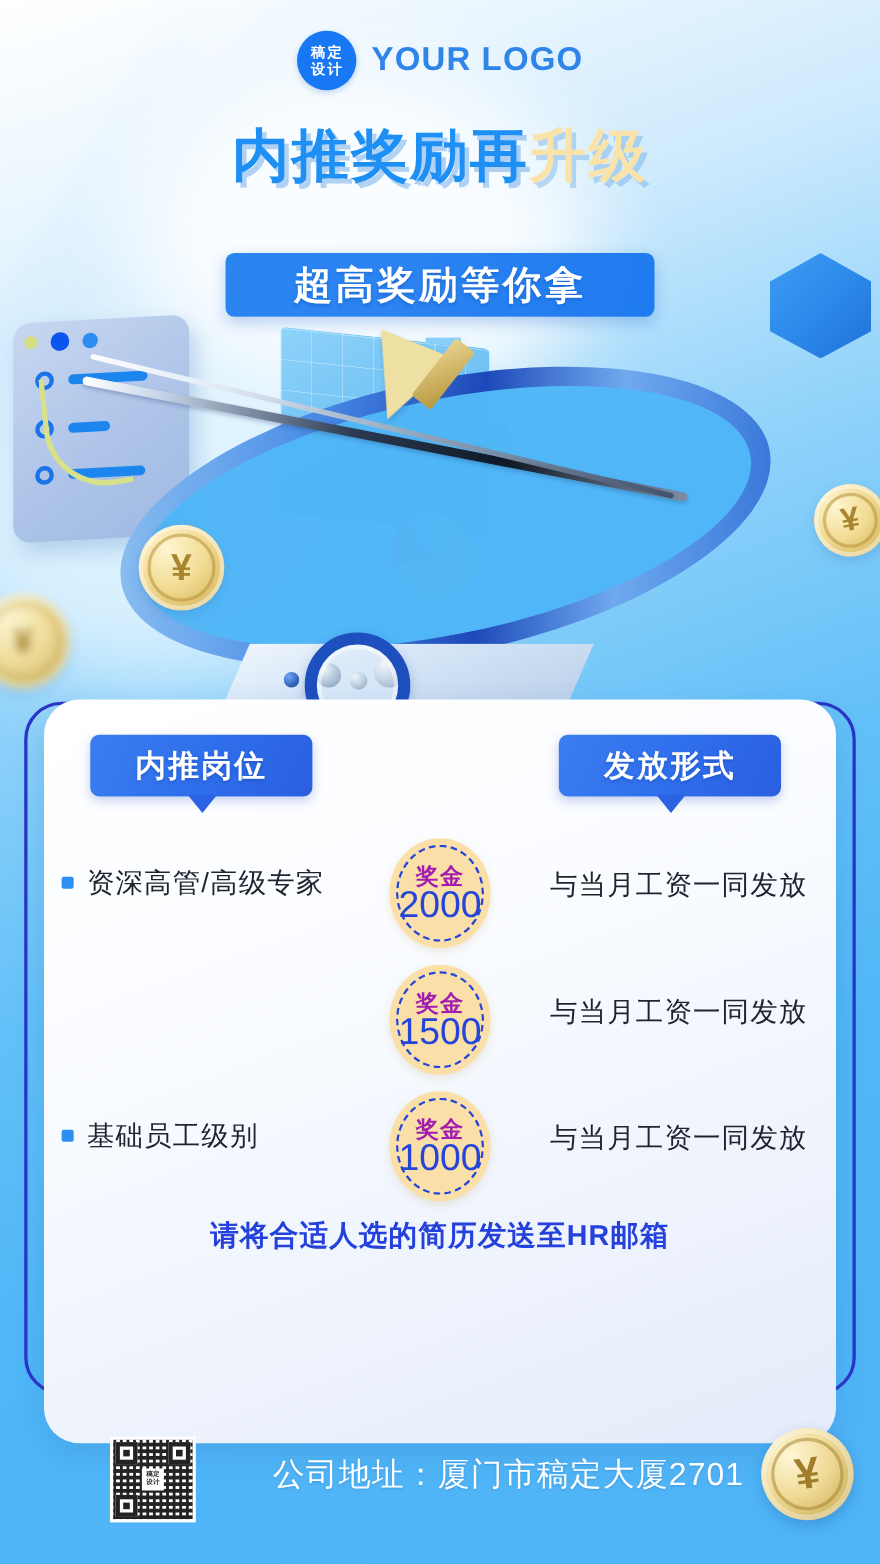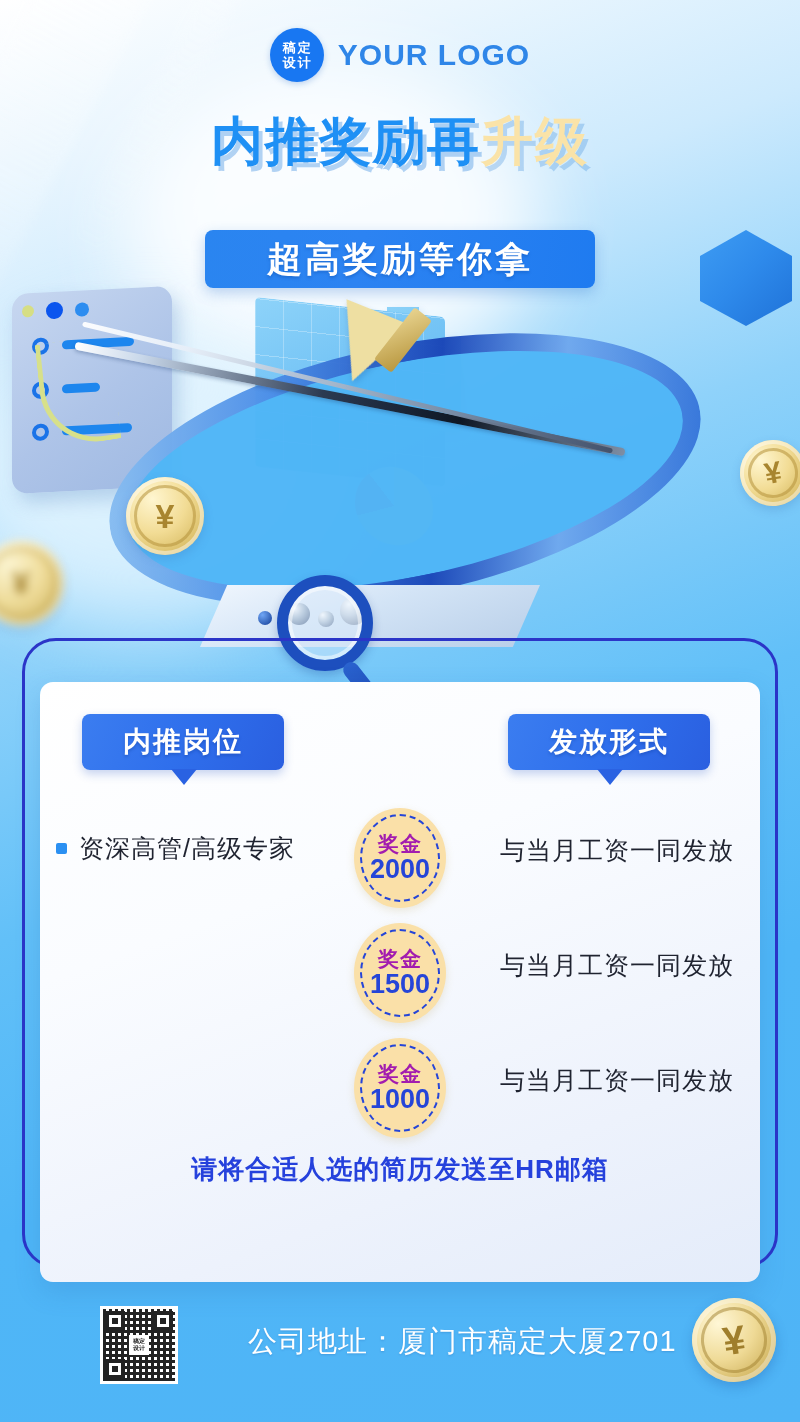--- a/index.html
+++ b/index.html
@@ -134,21 +134,21 @@
   .coin-l { left:126px; top:192px; width:78px; height:78px; font-size:34px; }
   .coin-r { left:740px; top:155px; width:66px; height:66px; font-size:30px; transform:rotate(-10deg); }
   .coin-blur { left:-22px; top:255px; width:86px; height:86px; filter:blur(4px); opacity:.95; font-size:32px; }
   .cube-deco { position:absolute; left:700px; top:-55px; width:92px; height:96px;
     background:linear-gradient(135deg,#3E9CF3 0%,#2E8AEB 48%,#1F72D8 100%);
     clip-path:polygon(50% 0,100% 27%,100% 74%,50% 100%,0 74%,0 27%); }
 
   
   .card-outline { position:absolute; left:22px; top:638px; width:756px; height:630px; border-radius:34px; border:3px solid #2B35C8; }
   .card {
-    position:absolute; left:40px; top:682px; width:720px; height:600px; border-radius:13px;
+    position:absolute; left:40px; top:636px; width:720px; height:676px; border-radius:32px;
     background:linear-gradient(160deg,#FFFFFF 0%,#FAFCFF 35%,#EDF2FC 75%,#E4ECFA 100%);
     box-shadow:0 10px 26px rgba(40,100,180,.18);
     overflow:hidden;
   }
   .badge-head {
     position:absolute; top:32px; height:56px; border-radius:8px;
     background:linear-gradient(115deg,#3B7DF0 0%,#2F6FEC 50%,#2A5FE0 100%);
     display:flex; align-items:center; justify-content:center;
     box-shadow:0 4px 10px rgba(30,80,190,.25);
   }
@@ -163,21 +163,21 @@
   .row .job { position:absolute; left:16px; top:32px; display:flex; align-items:center; gap:12px; }
   .bullet { width:11px; height:11px; border-radius:2px; background:#2B90F2; }
   .job-text { font-size:25px; color:#1F2330; font-weight:400; letter-spacing:1px; }
   .amount {
     position:absolute; left:314px; top:8px; width:92px; height:100px; border-radius:50%;
     background:#FAE0A8; display:flex; flex-direction:column; align-items:center; justify-content:center;
     box-shadow:0 3px 8px rgba(180,150,60,.18);
   }
   .amount::before { content:""; position:absolute; inset:6px; border-radius:50%; border:2px dashed #2545D8; }
   .amount .lbl { color:#a21caf; font-size:21px; font-weight:800; line-height:23px; letter-spacing:1px; }
-  .amount .num { color:#2545D8; font-size:27px; font-weight:700; line-height:29px; }
+  .amount .num { color:#2545D8; font-size:34px; font-weight:400; line-height:29px; }
   .payout { position:absolute; left:460px; top:34px; font-size:25px; color:#1F2330; font-weight:500; letter-spacing:1px; }
 
   .note { position:absolute; left:0; top:470px; width:720px; text-align:center;
     color:#2541DC; font-size:26px; font-weight:800; letter-spacing:1px; }
   .email-box { position:absolute; left:210px; top:518px; width:300px; height:46px;
     border:2px dashed #2541DC; border-radius:6px; display:flex; align-items:center; justify-content:center; }
   .email-box span { color:#2541DC; font-size:28px; font-weight:500; letter-spacing:.5px; }
 
   
   .qr { position:absolute; left:100px; top:1306px; width:78px; height:78px; background:#fff; padding:3px; }
@@ -308,20 +308,24 @@
 
       <div class="row">
         <div class="amount">
           <span class="lbl">奖金</span>
           <span class="num">1500</span>
         </div>
         <div class="payout">与当月工资一同发放</div>
       </div>
 
       <div class="row">
+        <div class="job">
+          <span class="bullet"></span>
+          <span class="job-text">基础员工级别</span>
+        </div>
         <div class="amount">
           <span class="lbl">奖金</span>
           <span class="num">1000</span>
         </div>
         <div class="payout">与当月工资一同发放</div>
       </div>
 
     </div>
 
     <div class="note">请将合适人选的简历发送至HR邮箱</div>

